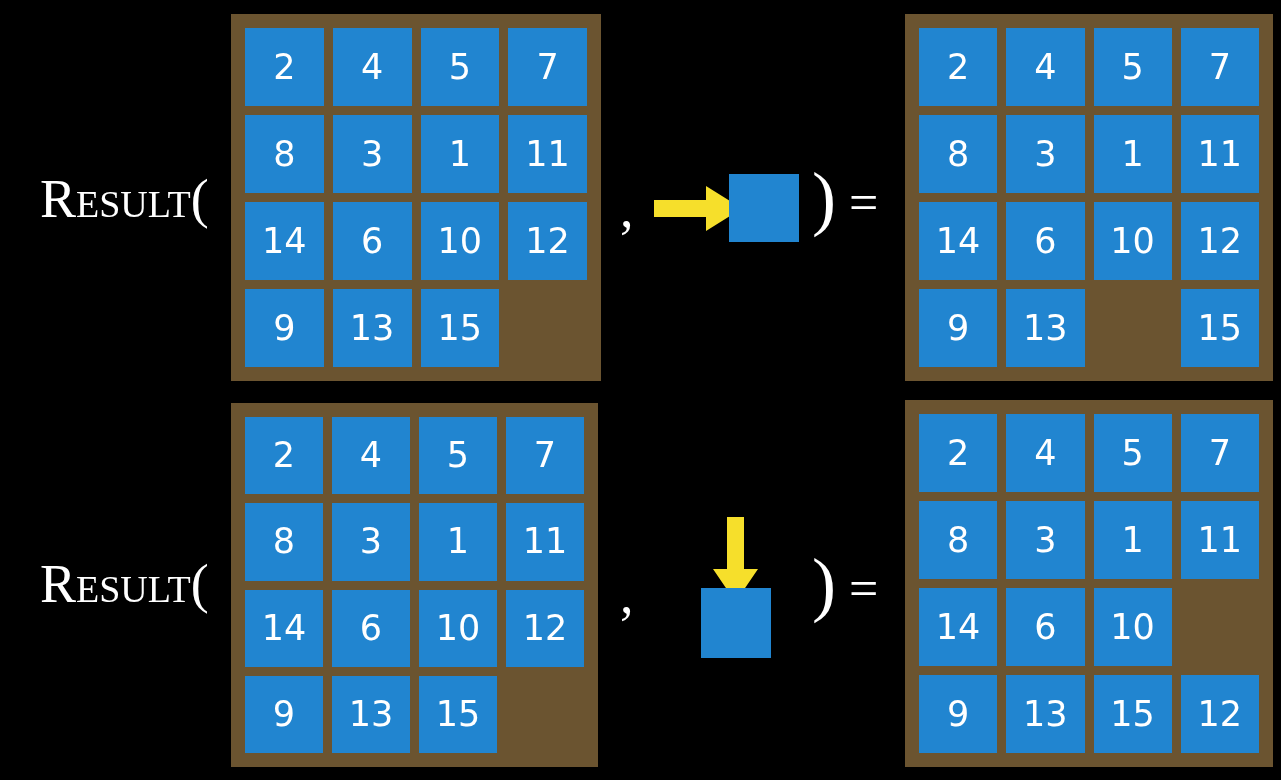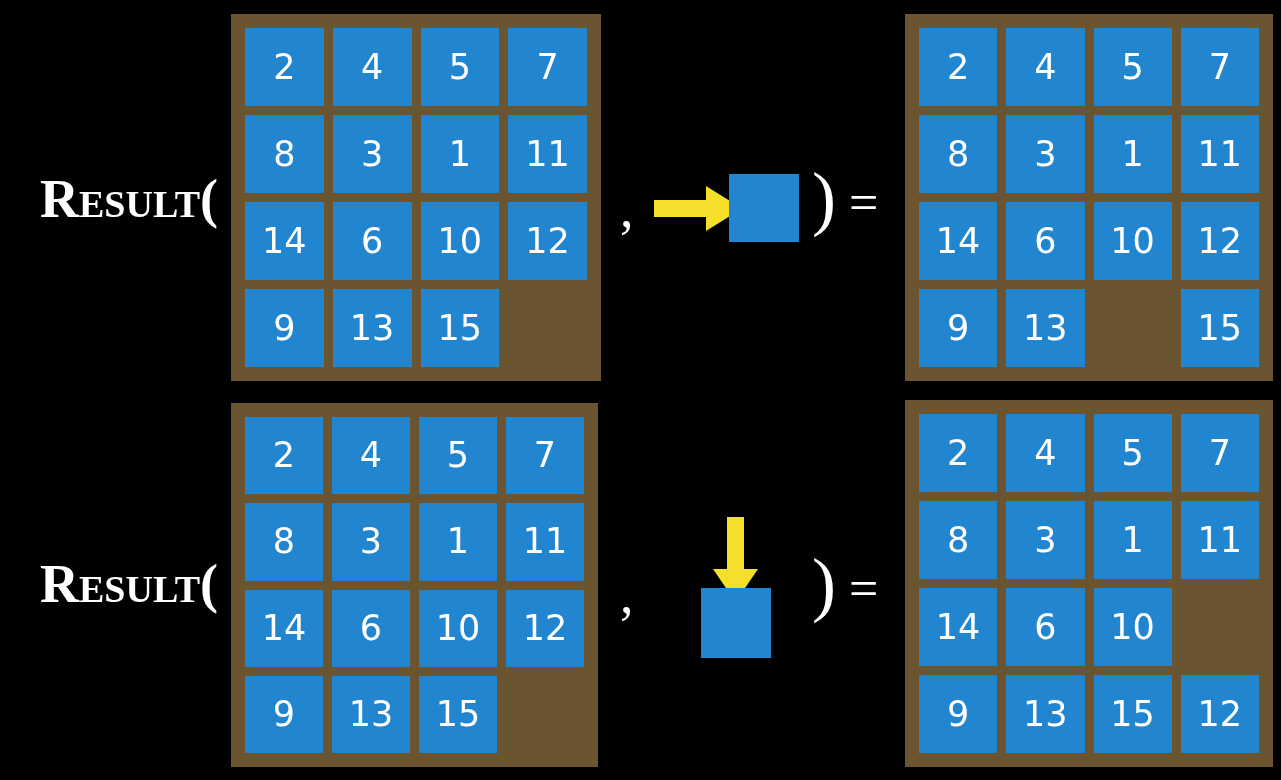--- a/index.html
+++ b/index.html
@@ -60,21 +60,20 @@
   
   .result-label {
     position: absolute;
     color: #FFFFFF;
     font-family: "Liberation Serif", "DejaVu Serif", serif;
     font-variant: small-caps;
     font-size: 54px;
     line-height: 1;
     white-space: nowrap;
     text-shadow: 1px 1px 2px rgba(0,0,0,0.9);
-    font-weight: bold;
   }
   .comma, .paren-close, .equals {
     position: absolute;
     color: #FFFFFF;
     font-family: "Liberation Serif", "DejaVu Serif", serif;
     font-size: 54px;
     line-height: 1;
     white-space: nowrap;
   }
   .paren-close { font-size: 72px; }

